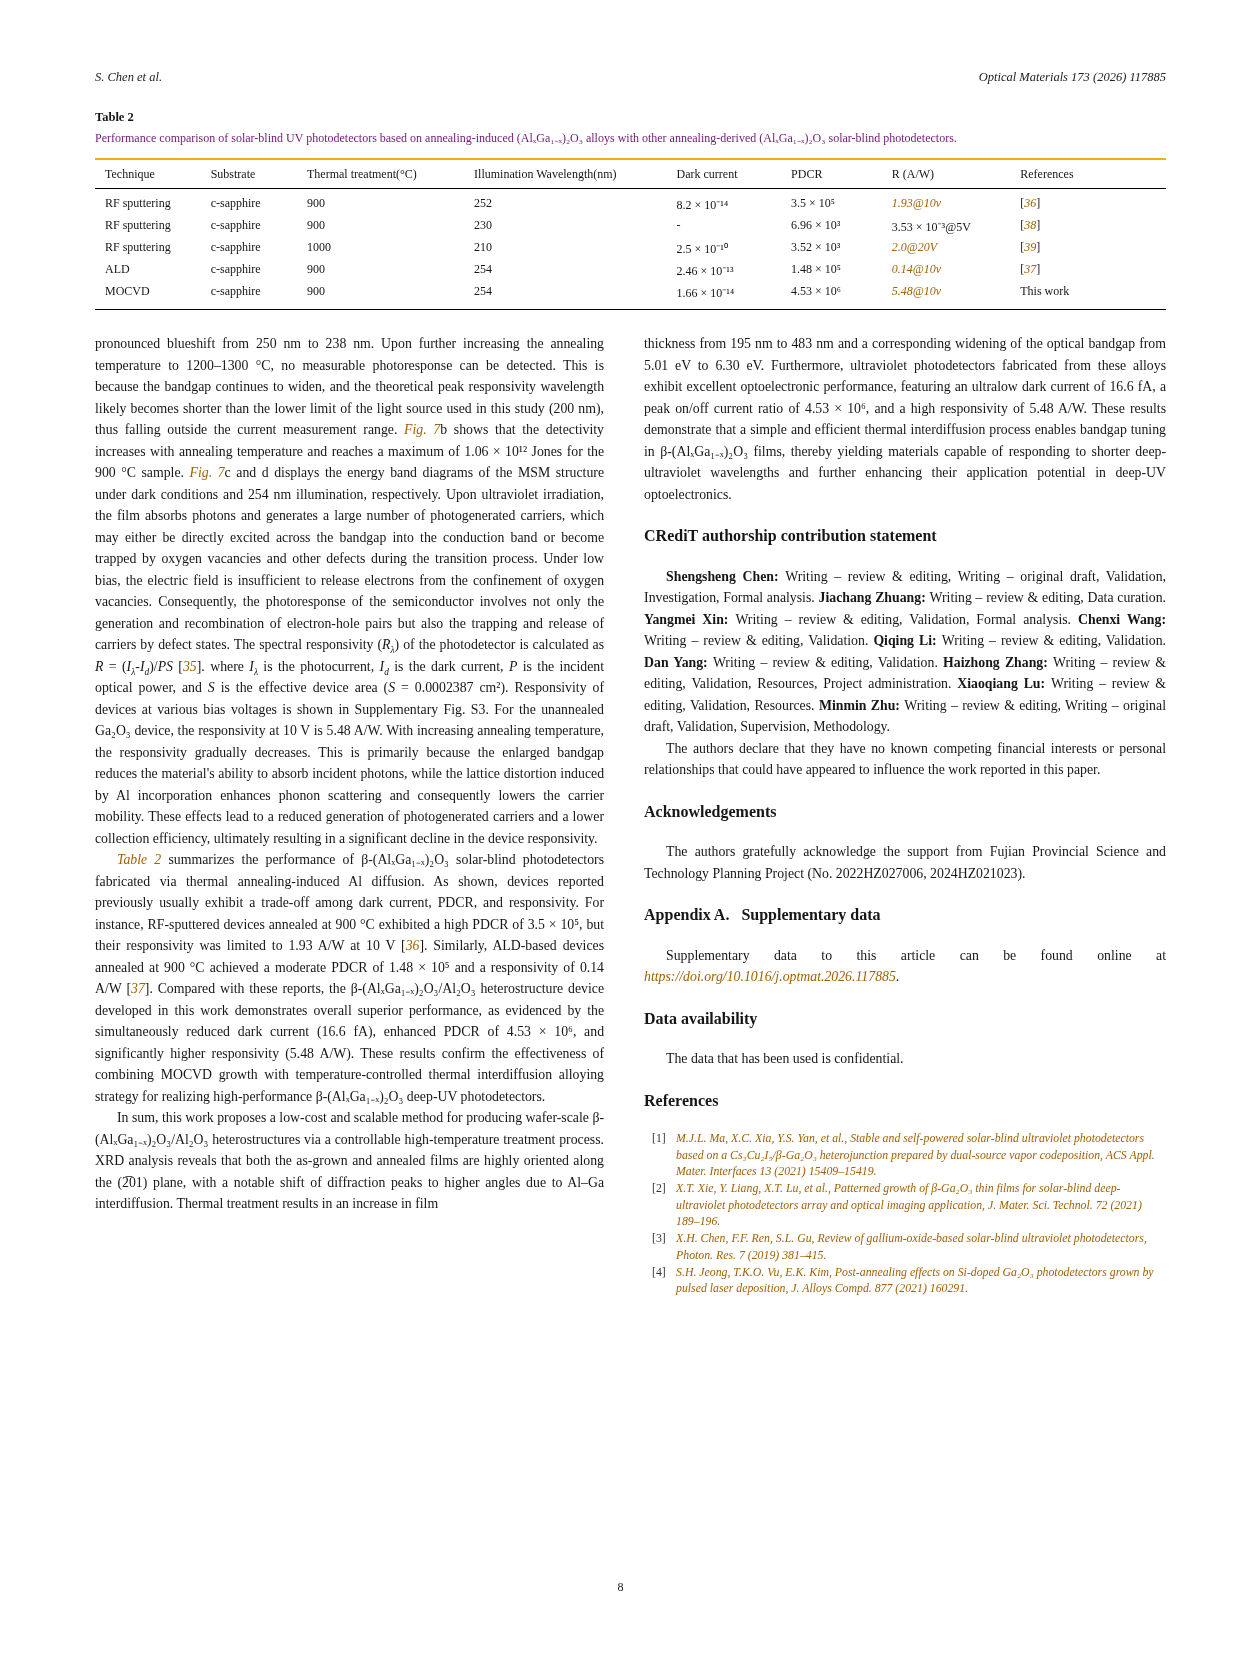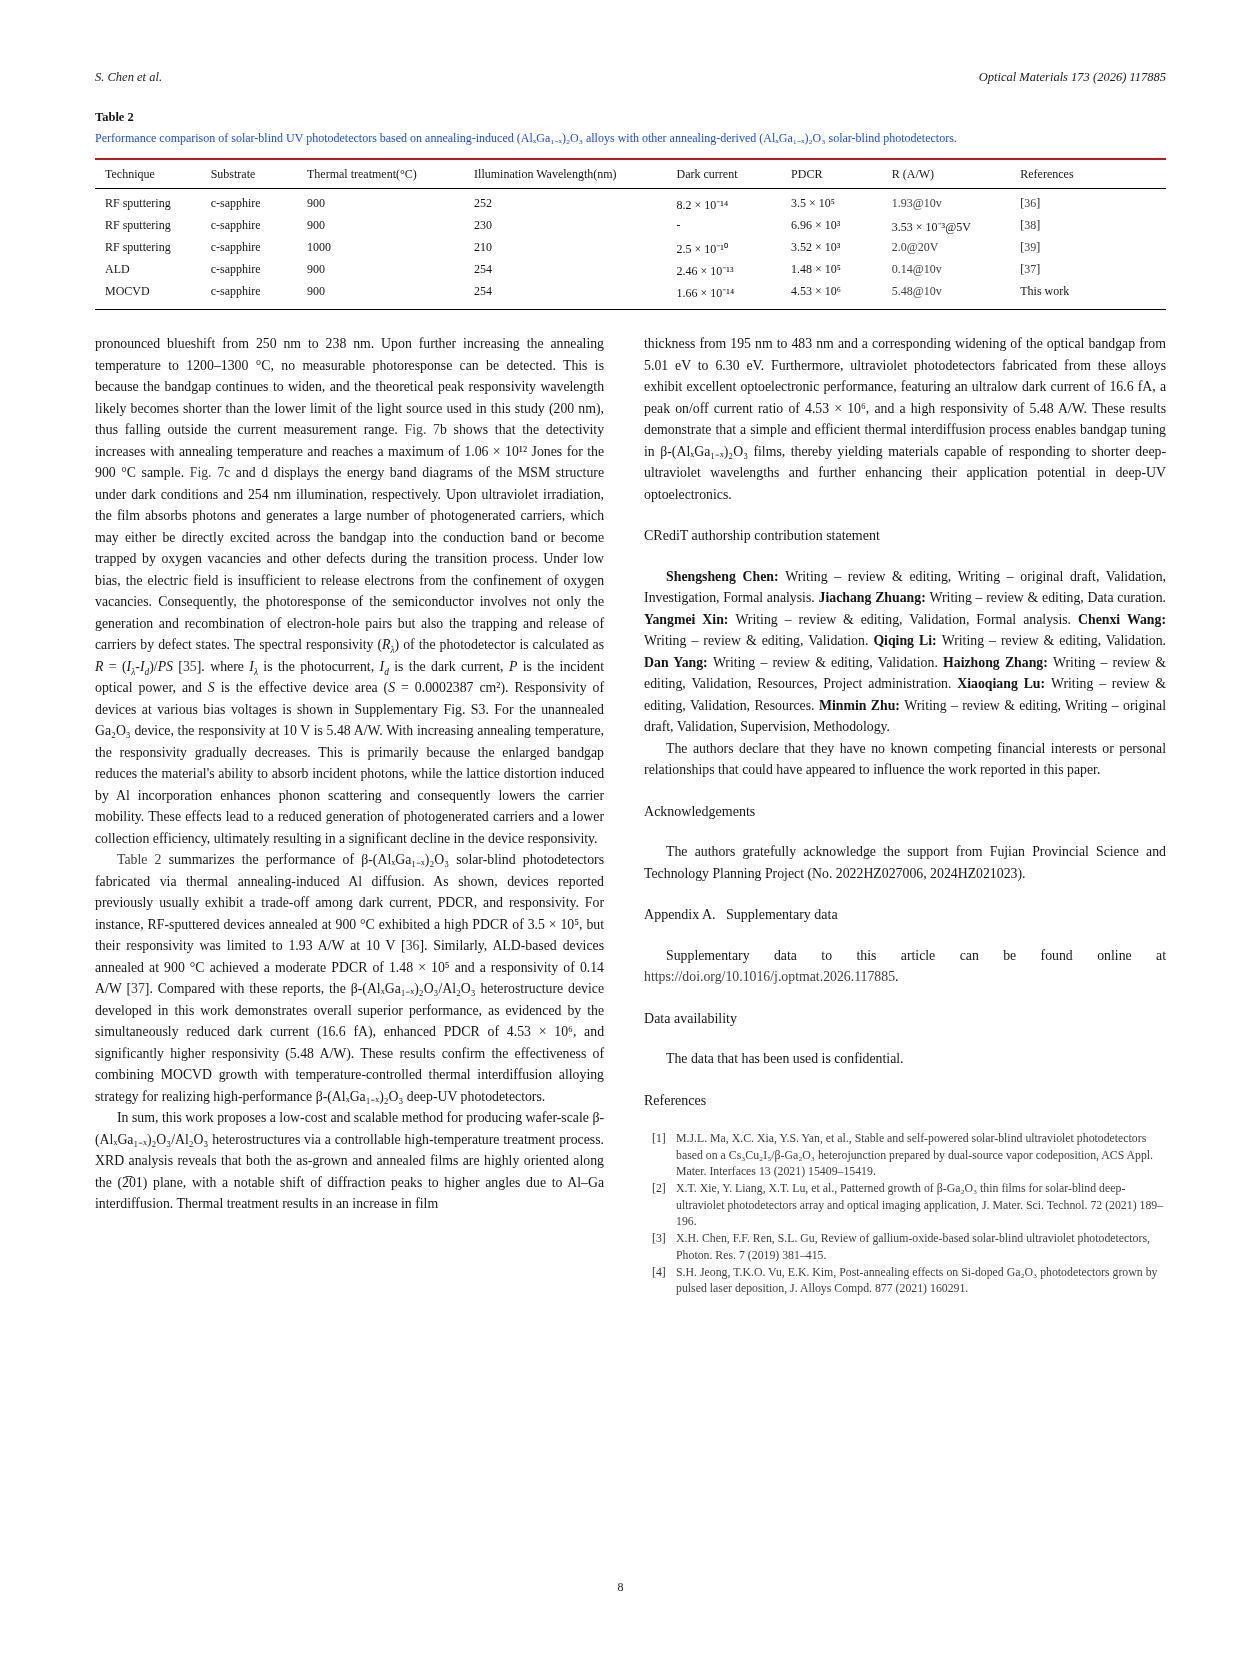--- a/index.html
+++ b/index.html
@@ -11,41 +11,41 @@
     position:relative;
     overflow:hidden;
   }
   .page { padding:62px 75px 0 95px; height:1654px; position:relative;margin-top:8px; }
 
   
   .hdr { display:flex; justify-content:space-between; font-style:italic; font-size:12.5px; color:#222; }
 
   
   .tbl-label { font-weight:bold; font-size:12.5px; margin-top:25px; }
-  .tbl-caption { font-size:12px; line-height:17px; margin-top:5px; color:#1d4ed8; }
+  .tbl-caption { font-size:12px; line-height:17px; margin-top:5px; color:#701a75; }
   table { width:100%; border-collapse:collapse; margin-top:11px; font-size:12px;
-          border-top:2px solid #b91c1c; border-bottom:1.5px solid #000; }
+          border-top:2px solid #eab308; border-bottom:1.5px solid #000; }
   thead th { font-weight:normal; text-align:left; padding:7px 0 6px 0; border-bottom:1px solid #000; }
   tbody td { padding:2.5px 0 2.5px 0; vertical-align:top; }
   th:first-child, td:first-child { padding-left:10px; }
   tbody tr:first-child td { padding-top:7px; }
   tbody tr:last-child td { padding-bottom:8px; }
   col.c1{width:10.8%} col.c2{width:9.0%} col.c3{width:15.6%} col.c4{width:18.9%}
   col.c5{width:10.7%} col.c6{width:9.4%} col.c7{width:12.0%} col.c8{width:13.6%}
 
   
   .cols { display:flex; justify-content:space-between; margin-top:23px;gap:40px; }
   .col { text-align:justify; font-size:13.8px; line-height:21.5px; }
   .col-left { width:511px; }
   .col-right { width:524px; }
   .col p { margin:0; }
   p.indent { text-indent:22px; }
-  h2 { font-size:14px; font-weight:normal; margin:20px 0 19px 0; text-align:left; }
+  h2 { font-size:16px; font-weight:bold; margin:20px 0 19px 0; text-align:left; }
 
-  .link { color:#404040; }
+  .link { color:#a16207;font-style:italic; }
   .b { font-weight:bold; }
   .i { font-style:italic; }
   sub, sup { font-size:0.68em; line-height:0; }
 
   
   .refs { margin-top:16px; font-size:11.8px; line-height:16.5px; text-align:left; }
   .ref-item { display:flex; margin:0 0 0.5px 8px; }
   .ref-num { width:24px; flex:0 0 24px; color:#333; }
   .ref-text { flex:1; color:#3093c7; }
 

